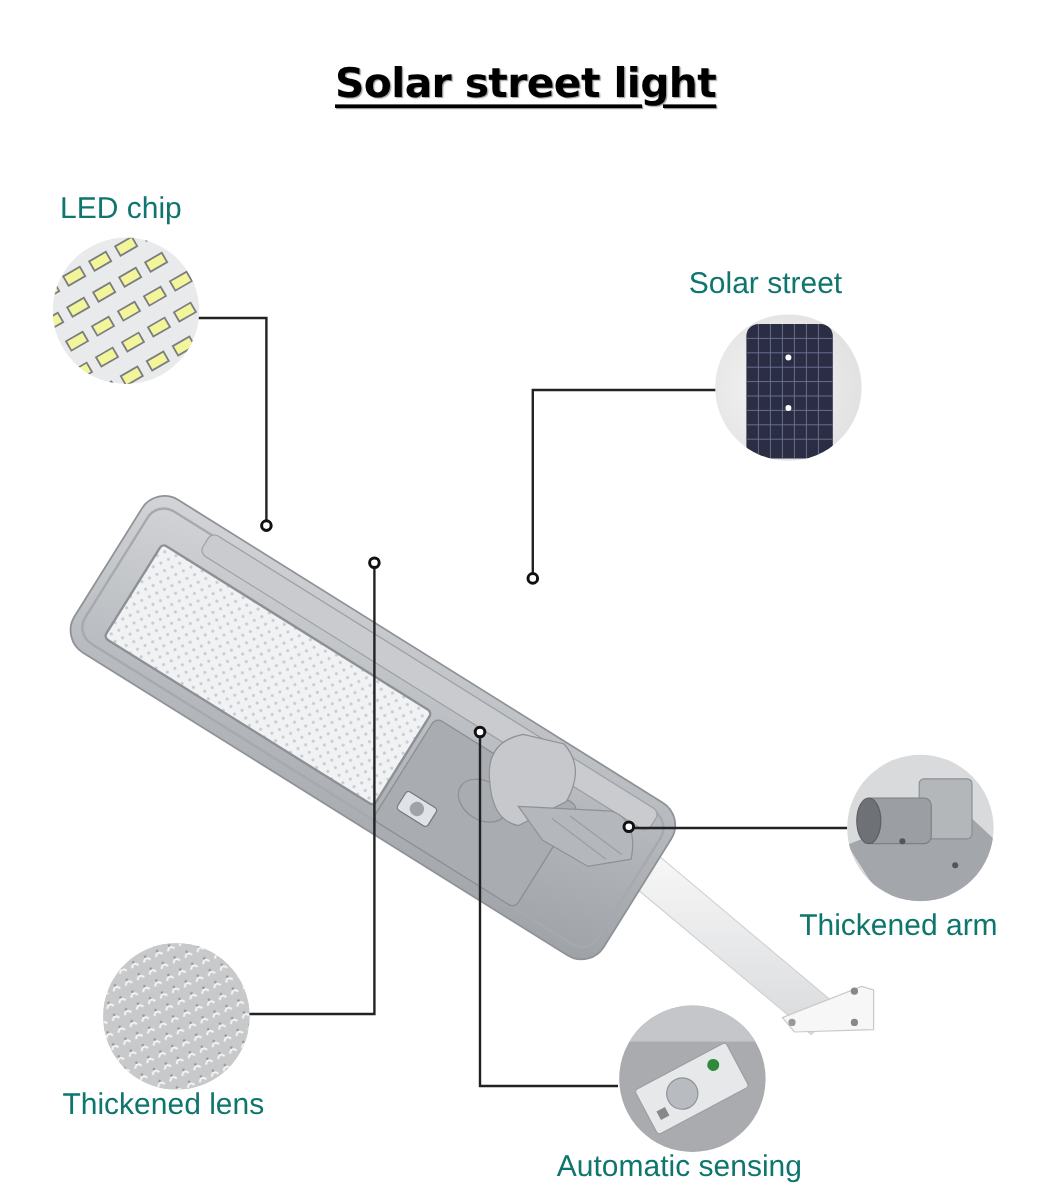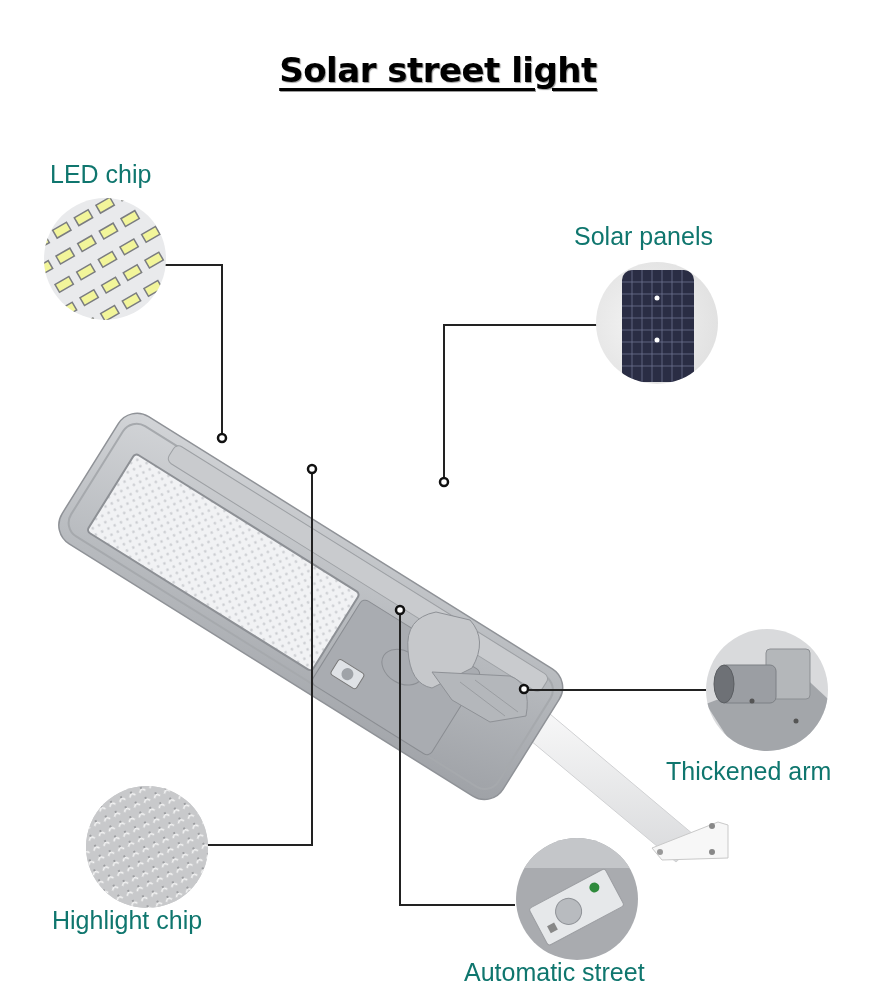--- a/index.html
+++ b/index.html
@@ -16,24 +16,24 @@
   .inset { position: absolute; border-radius: 50%; overflow: hidden; }
 
   svg.overlay { position: absolute; left: 0; top: 0; }
 </style>
 </head>
 <body>
 
 <div class="title"><span>Solar street light</span></div>
 
 <div class="label" style="left:50px; top:160px;">LED chip</div>
-<div class="label" style="left:574px; top:222px;">Solar panels</div>
+<div class="label" style="left:574px; top:222px;">Solar street</div>
 <div class="label" style="left:666px; top:757px;text-align:center;">Thickened arm</div>
-<div class="label" style="left:52px; top:906px;">Highlight chip</div>
-<div class="label" style="left:464px; top:958px;">Automatic street</div>
+<div class="label" style="left:52px; top:906px;">Thickened lens</div>
+<div class="label" style="left:464px; top:958px;">Automatic sensing</div>
 
 <svg class="overlay" width="877" height="1000" viewBox="0 0 877 1000">
   <defs>
     <linearGradient id="housingGrad" x1="0" y1="0" x2="1" y2="1">
       <stop offset="0" stop-color="#d3d5d8"></stop>
       <stop offset="0.5" stop-color="#b8bbbf"></stop>
       <stop offset="1" stop-color="#9ea1a6"></stop>
     </linearGradient>
     <linearGradient id="poleGrad" x1="0" y1="0" x2="0" y2="1">
       <stop offset="0" stop-color="#ffffff"></stop>

